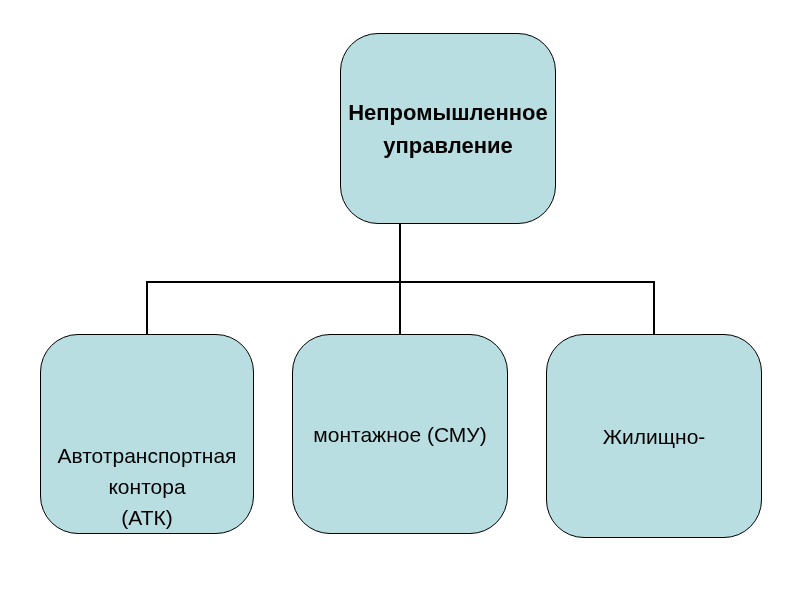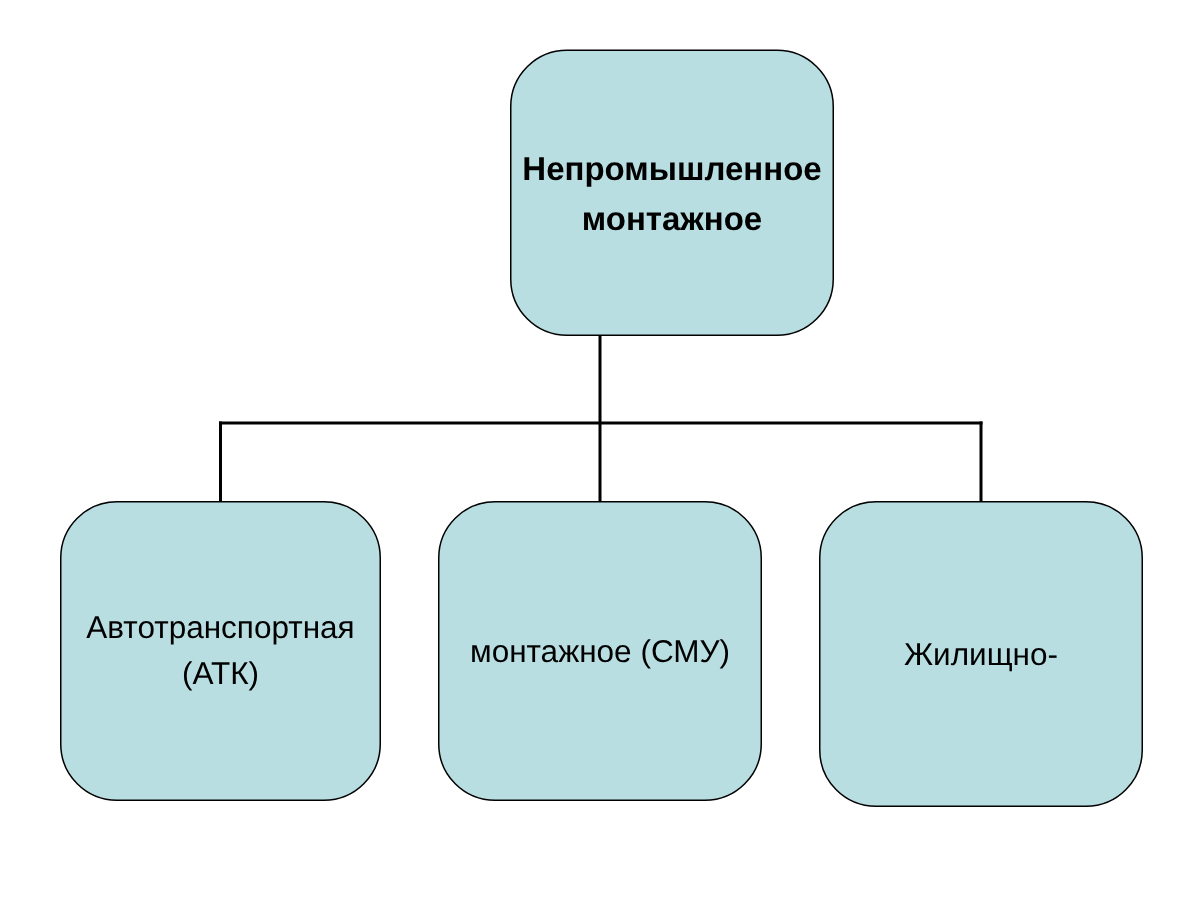--- a/index.html
+++ b/index.html
@@ -38,51 +38,52 @@
     top: 33px;
     width: 216px;
     height: 191px;
     margin-left: 48px;
   }
   .node-root .line {
     font-weight: bold;
     font-size: 22px;
     line-height: 33px;
   }
-  .node-child-0 { left: 40px;  top: 334px; width: 214px; height: 200px; }
+  .node-child-0 { left: 40px;  top: 334px; width: 214px; height: 200px; justify-content: flex-end; }
   .node-child-1 { left: 292px; top: 334px; width: 216px; height: 200px; }
   .node-child-2 { left: 546px; top: 334px; width: 216px; height: 204px; }
   .connector {
     position: absolute;
     background: #000000;
   }
   .conn-stem       { left: 399px; top: 224px; width: 2px;   height: 58px; }
   .conn-horizontal { left: 146px; top: 281px; width: 509px; height: 2px;  }
   .conn-drop-left  { left: 146px; top: 281px; width: 2px;   height: 54px; }
   .conn-drop-mid   { left: 399px; top: 282px; width: 2px;   height: 53px; }
   .conn-drop-right { left: 653px; top: 281px; width: 2px;   height: 54px; }
 </style>
 </head>
 <body>
 
 <div class="canvas">
 
   <div class="node node-root">
     <div class="line">Непромышленное</div>
-    <div class="line">монтажное</div>
+    <div class="line">управление</div>
   </div>
 
   <div class="connector conn-stem"></div>
   <div class="connector conn-horizontal"></div>
   <div class="connector conn-drop-left"></div>
   <div class="connector conn-drop-mid"></div>
   <div class="connector conn-drop-right"></div>
 
   <div class="node node-child-0">
     <div class="line">Автотранспортная</div>
+    <div class="line">контора</div>
     <div class="line">(АТК)</div>
   </div>
 
   <div class="node node-child-1">
     <div class="line">монтажное (СМУ)</div>
   </div>
 
   <div class="node node-child-2">
     <div class="line">Жилищно-</div>
   </div>

